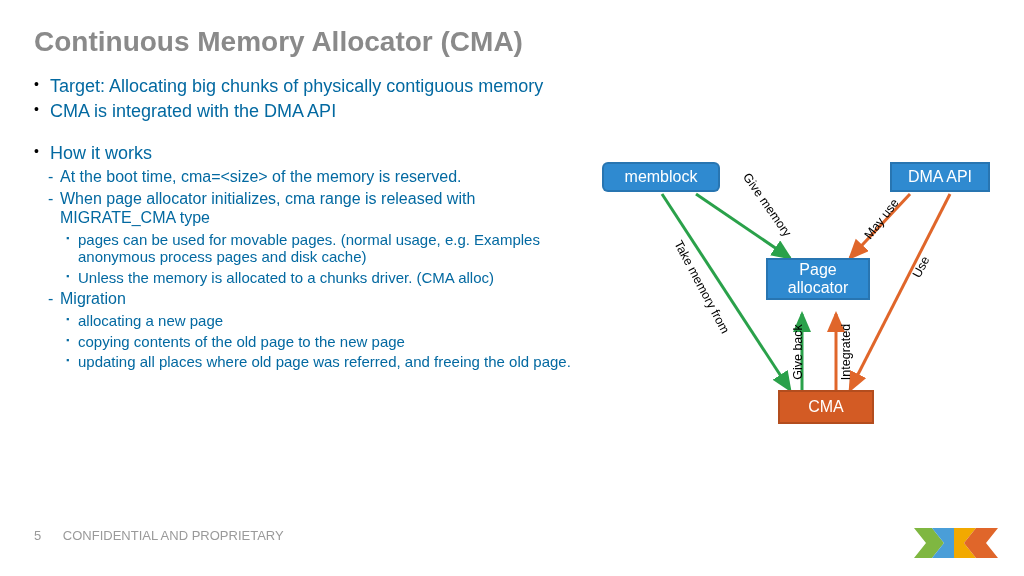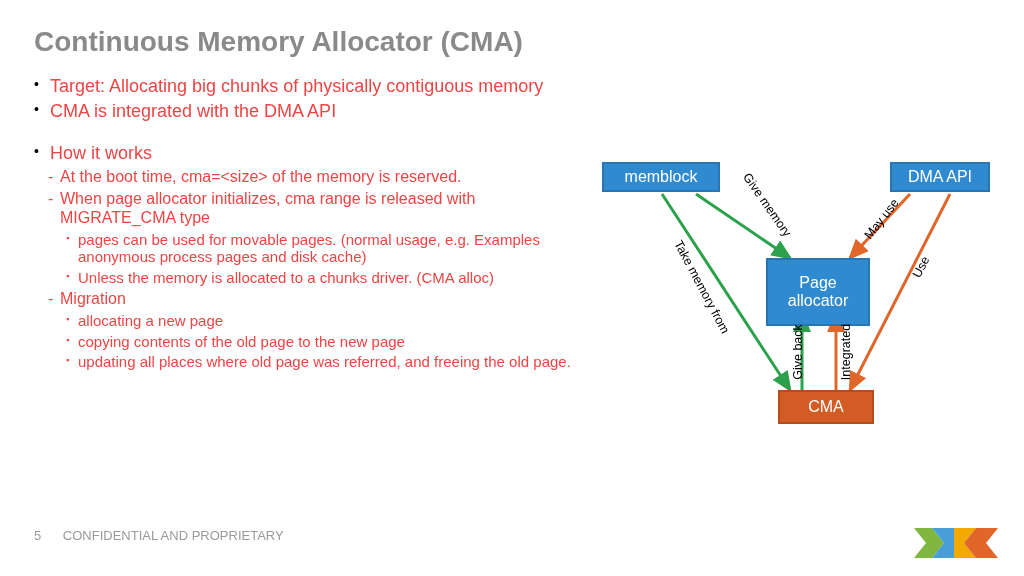--- a/index.html
+++ b/index.html
@@ -1,32 +1,32 @@
 <!DOCTYPE html>
 <html><head>
 <meta charset="utf-8">
 <style>
   * { margin:0; padding:0; box-sizing:border-box; }
   html,body { width:1024px; height:576px; font-family:Arial,Helvetica,sans-serif; background:#fff; overflow:hidden; }
   .slide { position:relative; width:1024px; height:576px; padding:26px 34px 16px 34px; }
   .title { font-size:28px; font-weight:700; color:#8a8a8a; margin-bottom:18px; }
-  .content { width:560px; color:#ef4444; }
+  .content { width:560px; color:#0369a1; }
   ul { list-style:none; }
   .b1 { font-size:18px; margin:4px 0 4px 0; padding-left:16px; position:relative; line-height:1.15; }
   .b1::before { content:"•"; position:absolute; left:0; top:0; font-size:14px; color:#000; }
   .gap { height:14px; }
   .b2 { font-size:16px; margin:4px 0 4px 14px; padding-left:12px; position:relative; line-height:1.15; }
   .b2::before { content:"-"; position:absolute; left:0; top:0; }
   .b3 { font-size:15px; margin:3px 0 3px 32px; padding-left:12px; position:relative; line-height:1.15; }
   .b3::before { content:"▪"; position:absolute; left:0; top:2px; font-size:9px; }
   .diagram { position:absolute; left:590px; top:150px; width:410px; height:300px; }
   .box { position:absolute; color:#fff; display:flex; align-items:center; justify-content:center; text-align:center; font-size:16px; border:2px solid rgba(0,0,0,.15); }
-  .memblock { left:12px; top:12px; width:118px; height:30px; background:#2f8ad0; }
+  .memblock { left:12px; top:12px; width:118px; height:30px; background:#2f8ad0;border-radius:6px; }
   .dmaapi   { left:300px; top:12px; width:100px; height:30px; background:#2f8ad0;text-align:center; }
-  .pagealloc{ left:176px; top:108px; width:104px; height:68px; background:#2f8ad0; line-height:1.1; }
+  .pagealloc{ left:176px; top:108px; width:104px; height:42px; background:#2f8ad0; line-height:1.1; }
   .cma      { left:188px; top:240px; width:96px;  height:34px; background:#d35b24; }
   svg.arrows { position:absolute; left:0; top:0; width:410px; height:300px; }
   .lbl { position:absolute; font-size:12.5px; color:#000; white-space:nowrap; transform-origin:center; }
   .footer { position:absolute; left:34px; bottom:33px; font-size:13px; color:#9a9a9a; }
   .footer .pg { margin-right:18px; }
   .logo { position:absolute; right:26px; bottom:14px; }
 </style>
 </head>
 <body>
 

